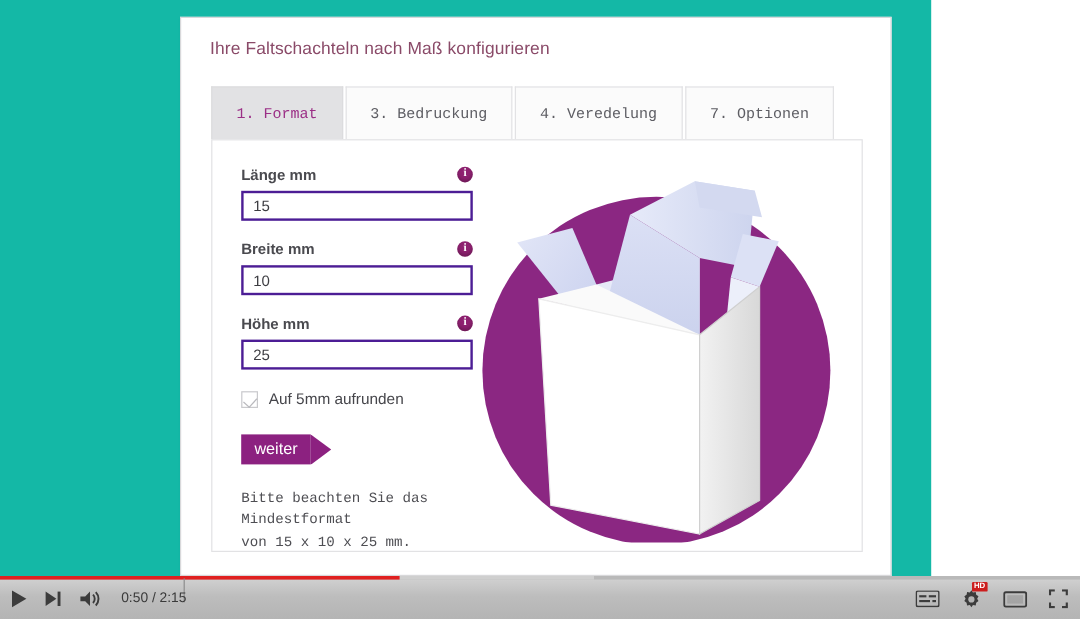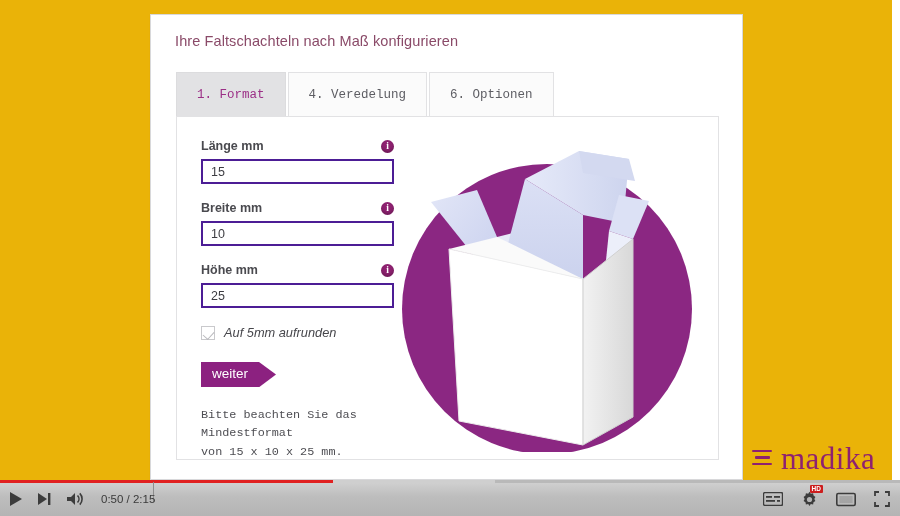--- a/index.html
+++ b/index.html
@@ -5,22 +5,22 @@
   * { box-sizing: border-box; margin: 0; padding: 0; }
   html, body {
     width: 900px; height: 516px;
     background: #ffffff;
     font-family: "Liberation Sans", sans-serif;
     overflow: hidden;
   }
 
   #screen {
     position: relative;
-    width: 892px; height: 516px;
-    background: #eab308;
+    width: 776px; height: 516px;
+    background: #14b8a6;
   }
 
   
   .card {
     position: absolute;
     left: 150px; top: 14px;
     width: 593px; height: 466px;
     background: #ffffff;
     border: 1px solid #d8d8da;
     box-shadow: 0 1px 2px rgba(0,0,0,0.04);
@@ -68,21 +68,21 @@
     left: 25px; top: 101px;
     width: 543px; height: 344px;
     background: #ffffff;
     border: 1px solid #e2e2e4;
   }
 
   
   .form { position: absolute; left: 24px; top: 22px; width: 195px; }
 
   .field-label-row {
-    display: flex; align-items: flex-end; justify-content: space-between;
+    display: flex; align-items: flex-start; justify-content: space-between;
     width: 193px;
     margin-bottom: 6px;
   }
   .field-label {
     font-size: 12.5px;
     font-weight: bold;
     color: #4a4a4f;
   }
   .info-icon {
     width: 13px; height: 13px;
@@ -109,21 +109,20 @@
     outline: none;
   }
 
   .field { margin-bottom: 17px; }
 
   .checkbox-row {
     display: flex; align-items: center;
     gap: 9px;
     margin-top: 5px;
     cursor: pointer;
-    font-style: italic;
   }
   .checkbox {
     width: 14px; height: 14px;
     border: 1px solid #c9c9cc;
     background: #fff;
     position: relative;
     flex: none;
   }
   .checkbox::after {
     content: "";
@@ -258,22 +257,23 @@
 <body>
 
 <div id="screen">
 
   <div class="card">
 
     <div class="card-title">Ihre Faltschachteln nach Maß konfigurieren</div>
 
     <div class="tabs">
       <div class="tab active">1. Format</div>
+      <div class="tab">3. Bedruckung</div>
       <div class="tab">4. Veredelung</div>
-      <div class="tab">6. Optionen</div>
+      <div class="tab">7. Optionen</div>
     </div>
 
     <div class="panel">
 
       <div class="form">
 
         <div class="field">
           <div class="field-label-row">
             <span class="field-label">Länge mm</span>
             <span class="info-icon">i</span>
@@ -353,28 +353,20 @@
           <polygon points="62,122 110,110 196,152" fill="#FAFAFA"></polygon>
 
           <polygon points="62,122 196,152 196,318 72,294" fill="none" stroke="#EDEDED" stroke-width="1"></polygon>
           <polygon points="196,152 246,112 246,290 196,318" fill="none" stroke="#D0D0D0" stroke-width="1"></polygon>
         </svg>
       </div>
 
     </div>
   </div>
 
-  <div class="logo">
-    <span class="logo-mark">
-      <span></span>
-        <span></span>
-        <span></span>
-    </span>
-    <span class="logo-text">madika</span>
-  </div>
 
   <div class="player">
 
     <div class="progress-track">
       <div class="progress-buffer" id="bufferBar" style="width: 55%;"></div>
       <div class="progress-played" id="playedBar" style="width: 37%;"></div>
     </div>
     <div class="divider-v"></div>
 
     <div class="player-left">

